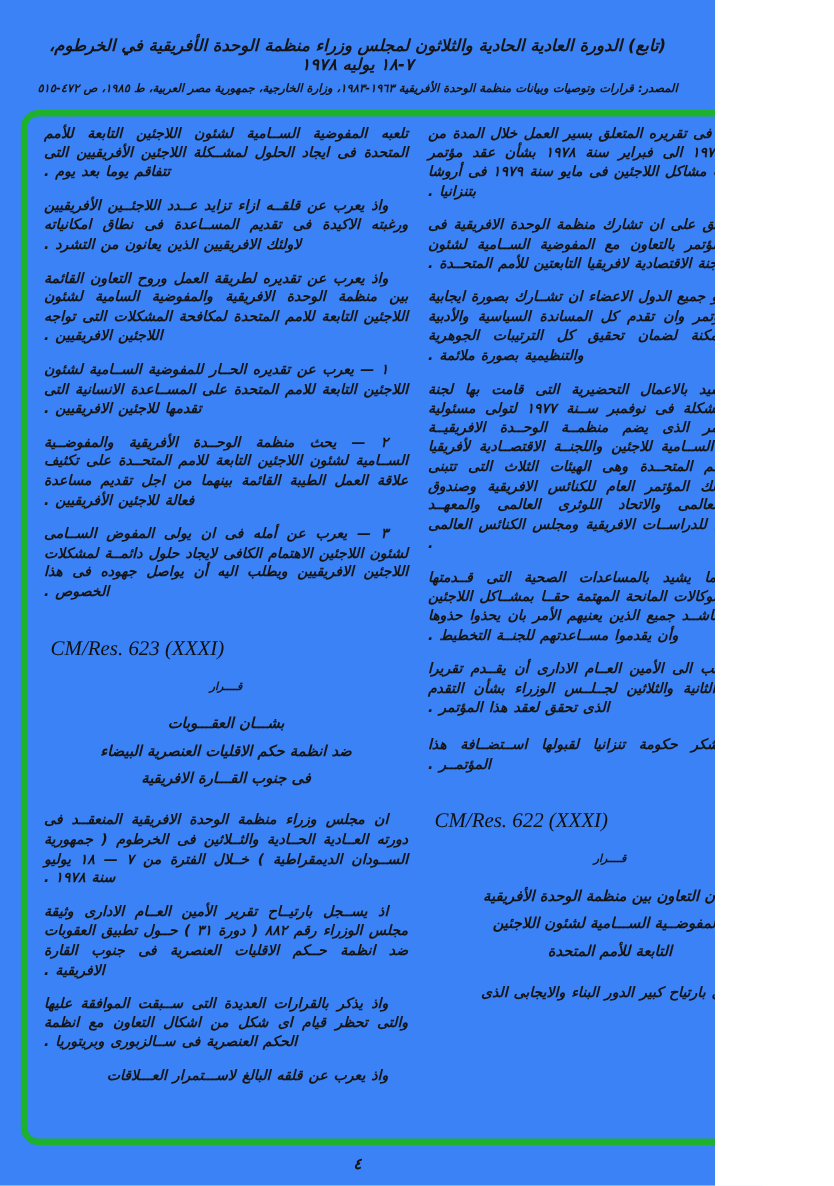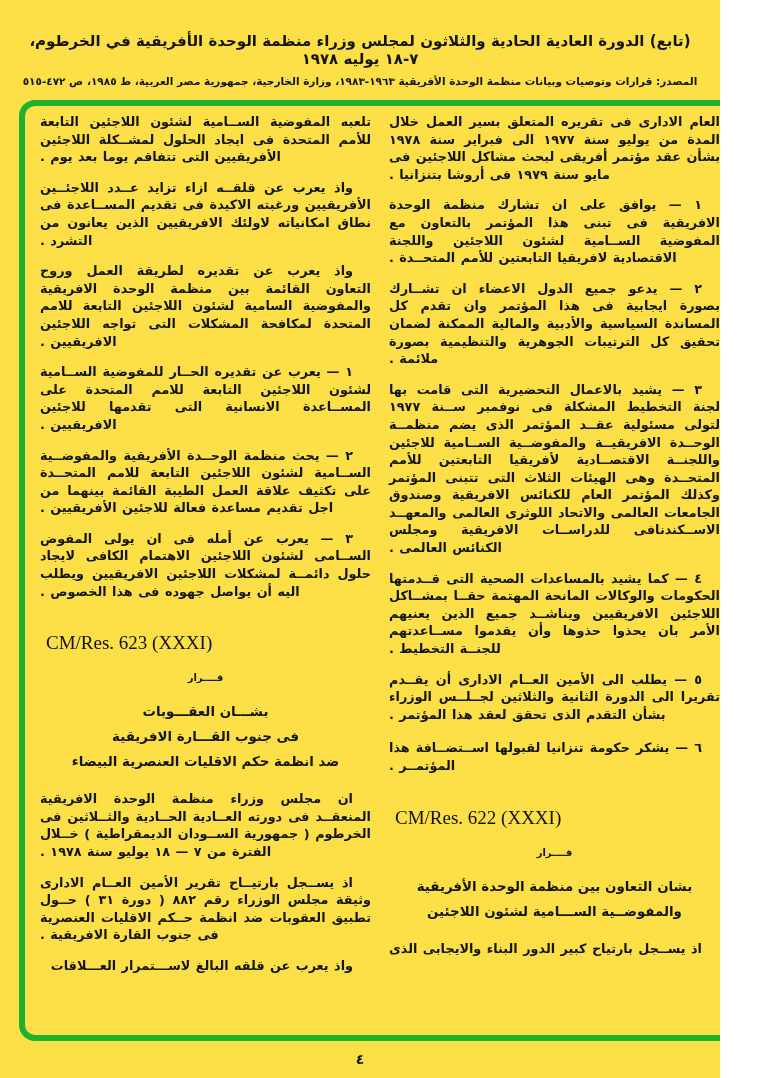--- a/index.html
+++ b/index.html
@@ -1,23 +1,24 @@
 <!DOCTYPE html>
 <html lang="ar"><head>
 <meta charset="utf-8">
 <style>
   html, body { margin: 0; padding: 0; background: #ffffff; }
   .page {
     position: relative;
-    width: 720px;
+    width: 650px;
     height: 1078px;
-    background: #fde047;
+    background: #3b82f6;
     overflow: hidden;
     font-family: "DejaVu Sans", sans-serif;
     color: #151515;
+    font-style: italic;
   }
   .header {
     position: absolute;
     top: 32px; left: 0; right: 0;
     text-align: center;
     direction: rtl;
   }
   .header-title {
     font-size: 15px;
     font-weight: 700;
@@ -109,38 +110,40 @@
     <p class="para">٢ — يدعو جميع الدول الاعضاء ان تشــارك بصورة ايجابية فى هذا المؤتمر وان تقدم كل المساندة السياسية والأدبية والمالية الممكنة لضمان تحقيق كل الترتيبات الجوهرية والتنظيمية بصورة ملائمة .</p>
     <p class="para">٣ — يشيد بالاعمال التحضيرية التى قامت بها لجنة التخطيط المشكلة فى نوفمبر ســنة ١٩٧٧ لتولى مسئولية عقــد المؤتمر الذى يضم منظمــة الوحــدة الافريقيــة والمفوضــية الســامية للاجئين واللجنــة الاقتصــادية لأفريقيا التابعتين للأمم المتحــدة وهى الهيئات الثلاث التى تتبنى المؤتمر وكذلك المؤتمر العام للكنائس الافريقية وصندوق الجامعات العالمى والاتحاد اللوثرى العالمى والمعهــد الاســكندنافى للدراســات الافريقية ومجلس الكنائس العالمى .</p>
     <p class="para">٤ — كما يشيد بالمساعدات الصحية التى قــدمتها الحكومات والوكالات المانحة المهتمة حقــا بمشــاكل اللاجئين الافريقيين ويناشــد جميع الذين يعنيهم الأمر بان يحذوا حذوها وأن يقدموا مســاعدتهم للجنــة التخطيط .</p>
     <p class="para tight">٥ — يطلب الى الأمين العــام الادارى أن يقــدم تقريرا الى الدورة الثانية والثلاثين لجــلــس الوزراء بشأن التقدم الذى تحقق لعقد هذا المؤتمر .</p>
     <p class="para">٦ — يشكر حكومة تنزانيا لقبولها اســتضــافة هذا المؤتمــر .</p>
     <div class="ref">CM/Res. 622 (XXXI)</div>
     <div class="heading">قــــرار</div>
     <div class="subtitle">
       <div class="subline">بشان التعاون بين منظمة الوحدة الأفريقية</div>
       <div class="subline">والمفوضــية الســـامية لشئون اللاجئين</div>
+      <div class="subline">التابعة للأمم المتحدة</div>
     </div>
     <p class="para lead">اذ يســجل بارتياح كبير الدور البناء والايجابى الذى</p>
   </div>
 
   <div class="col col-left" lang="ar">
     <p class="para noindent">تلعبه المفوضية الســامية لشئون اللاجئين التابعة للأمم المتحدة فى ايجاد الحلول لمشــكلة اللاجئين الأفريقيين التى تتفاقم يوما بعد يوم .</p>
     <p class="para">واذ يعرب عن قلقــه ازاء تزايد عــدد اللاجئــين الأفريقيين ورغبته الاكيدة فى تقديم المســاعدة فى نطاق امكانياته لاولئك الافريقيين الذين يعانون من التشرد .</p>
     <p class="para">واذ يعرب عن تقديره لطريقة العمل وروح التعاون القائمة بين منظمة الوحدة الافريقية والمفوضية السامية لشئون اللاجئين التابعة للامم المتحدة لمكافحة المشكلات التى تواجه اللاجئين الافريقيين .</p>
     <p class="para">١ — يعرب عن تقديره الحــار للمفوضية الســامية لشئون اللاجئين التابعة للامم المتحدة على المســاعدة الانسانية التى تقدمها للاجئين الافريقيين .</p>
     <p class="para">٢ — يحث منظمة الوحــدة الأفريقية والمفوضــية الســامية لشئون اللاجئين التابعة للامم المتحــدة على تكثيف علاقة العمل الطيبة القائمة بينهما من اجل تقديم مساعدة فعالة للاجئين الأفريقيين .</p>
     <p class="para">٣ — يعرب عن أمله فى ان يولى المفوض الســامى لشئون اللاجئين الاهتمام الكافى لايجاد حلول دائمــة لمشكلات اللاجئين الافريقيين ويطلب اليه أن يواصل جهوده فى هذا الخصوص .</p>
     <div class="ref">CM/Res. 623 (XXXI)</div>
     <div class="heading">قــــرار</div>
     <div class="subtitle">
       <div class="subline">بشـــان العقـــوبات</div>
+      <div class="subline">ضد انظمة حكم الاقليات العنصرية البيضاء</div>
       <div class="subline">فى جنوب القـــارة الافريقية</div>
-      <div class="subline">ضد انظمة حكم الاقليات العنصرية البيضاء</div>
     </div>
     <p class="para">ان مجلس وزراء منظمة الوحدة الافريقية المنعقــد فى دورته العــادية الحــادية والثــلاثين فى الخرطوم ( جمهورية الســودان الديمقراطية ) خــلال الفترة من ٧ — ١٨ يوليو سنة ١٩٧٨ .</p>
     <p class="para">اذ يســجل بارتيــاح تقرير الأمين العــام الادارى وثيقة مجلس الوزراء رقم ٨٨٢ ( دورة ٣١ ) حــول تطبيق العقوبات ضد انظمة حــكم الاقليات العنصرية فى جنوب القارة الافريقية .</p>
+    <p class="para">واذ يذكر بالقرارات العديدة التى ســبقت الموافقة عليها والتى تحظر قيام اى شكل من اشكال التعاون مع انظمة الحكم العنصرية فى ســالزبورى وبريتوريا .</p>
     <p class="para lead">واذ يعرب عن قلقه البالغ لاســـتمرار العـــلاقات</p>
   </div>
 
   <div class="page-number">٤</div>
 
 </div>
 
 </body></html>

